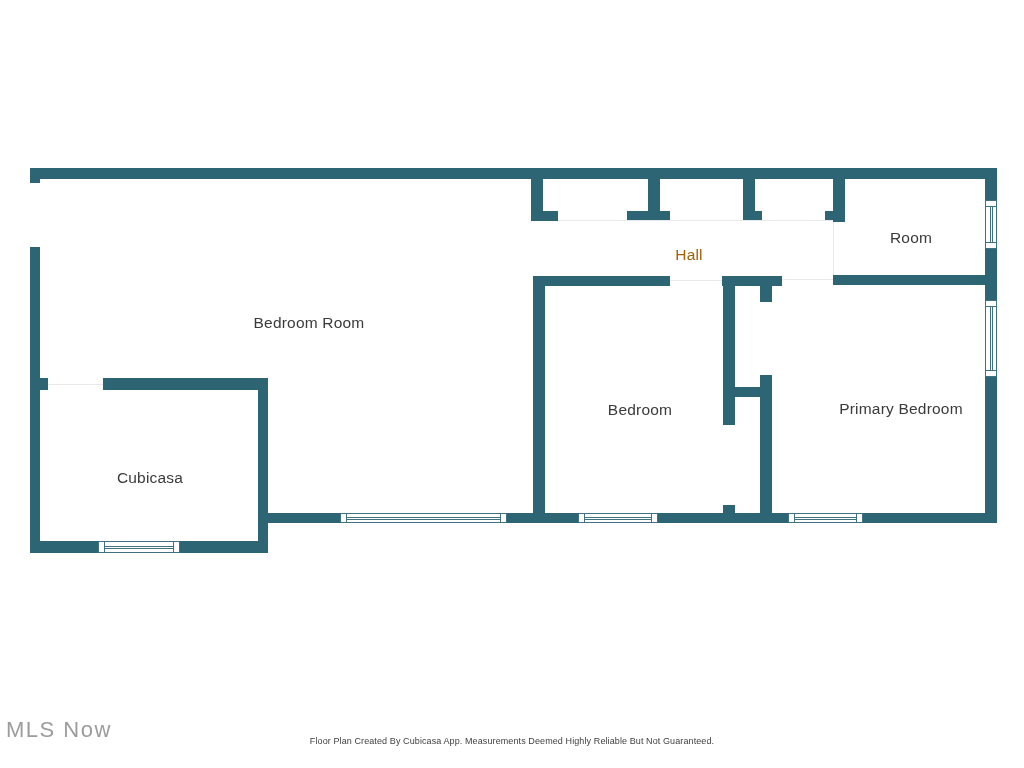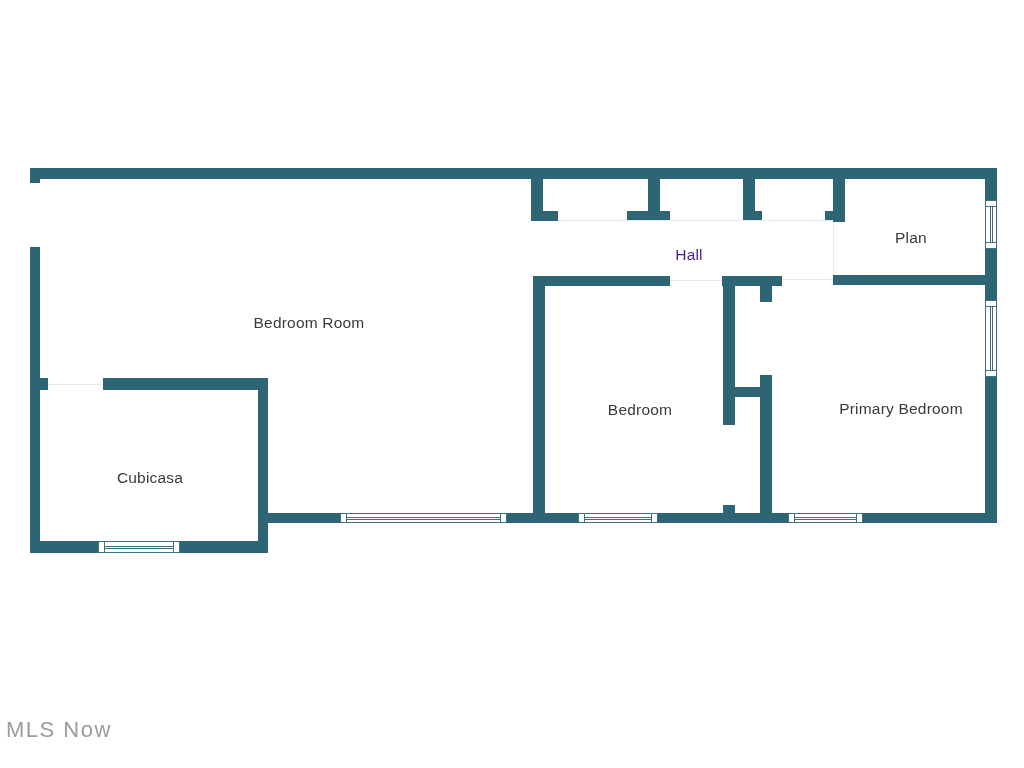--- a/index.html
+++ b/index.html
@@ -90,19 +90,20 @@
         <div class="winline" style="bottom: 5px; left: 0px; right: 0px; height: 1px; position: absolute; background: rgb(63, 113, 131);"></div>
       </div>
       <div class="window" style="left: 985px; top: 300px; width: 12px; height: 77px; border-color: rgb(63, 113, 131);">
         <div class="winline" style="top: 5px; bottom: 5px; left: 36%; width: 1px; position: absolute; background: rgb(63, 113, 131);"></div>
         <div class="winline" style="top: 5px; bottom: 5px; left: 60%; width: 1px; position: absolute; background: rgb(63, 113, 131);"></div>
         <div class="winline" style="top: 5px; left: 0px; right: 0px; height: 1px; position: absolute; background: rgb(63, 113, 131);"></div>
         <div class="winline" style="bottom: 5px; left: 0px; right: 0px; height: 1px; position: absolute; background: rgb(63, 113, 131);"></div>
       </div>
       <div class="room-label" style="left: 309px; top: 323px; color: rgb(58, 58, 58);">Bedroom Room</div>
       <div class="room-label" style="left: 150px; top: 478px; color: rgb(58, 58, 58);">Cubicasa</div>
-      <div class="room-label" style="left: 689px; top: 255px; color: #4c1d95;">Hall</div>
+      <div class="room-label" style="left: 689px; top: 255px; color: #a16207;">Hall</div>
       <div class="room-label" style="left: 640px; top: 410px; color: rgb(58, 58, 58);">Bedroom</div>
       <div class="room-label" style="left: 877px; top: 409px; color: rgb(58, 58, 58); margin-left: 24px;">Primary Bedroom</div>
-      <div class="room-label" style="left: 911px; top: 238px; color: rgb(58, 58, 58);">Plan</div>
+      <div class="room-label" style="left: 911px; top: 238px; color: rgb(58, 58, 58);">Room</div>
     </div>
+  <div class="footer-note">Floor Plan Created By Cubicasa App. Measurements Deemed Highly Reliable But Not Guaranteed.</div>
   <div class="watermark">MLS Now</div>
 </div>
 
 </body></html>

